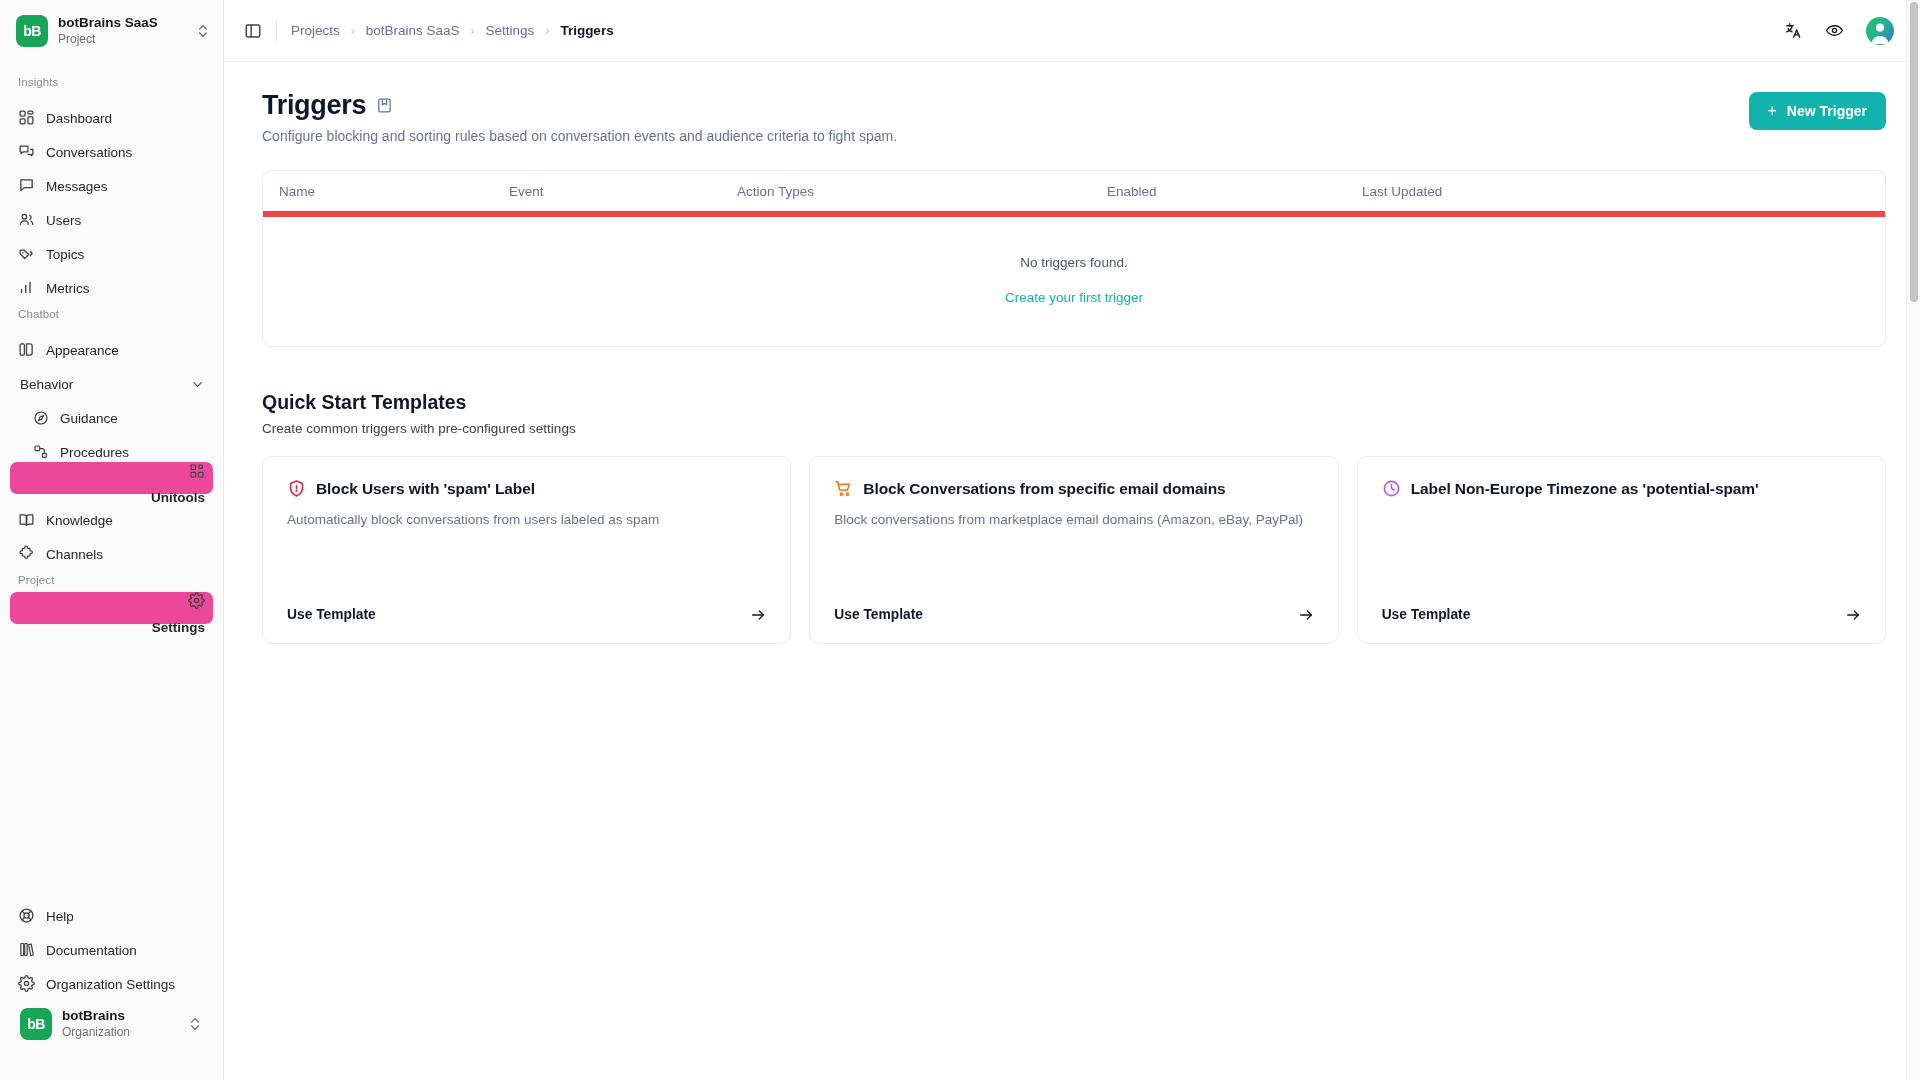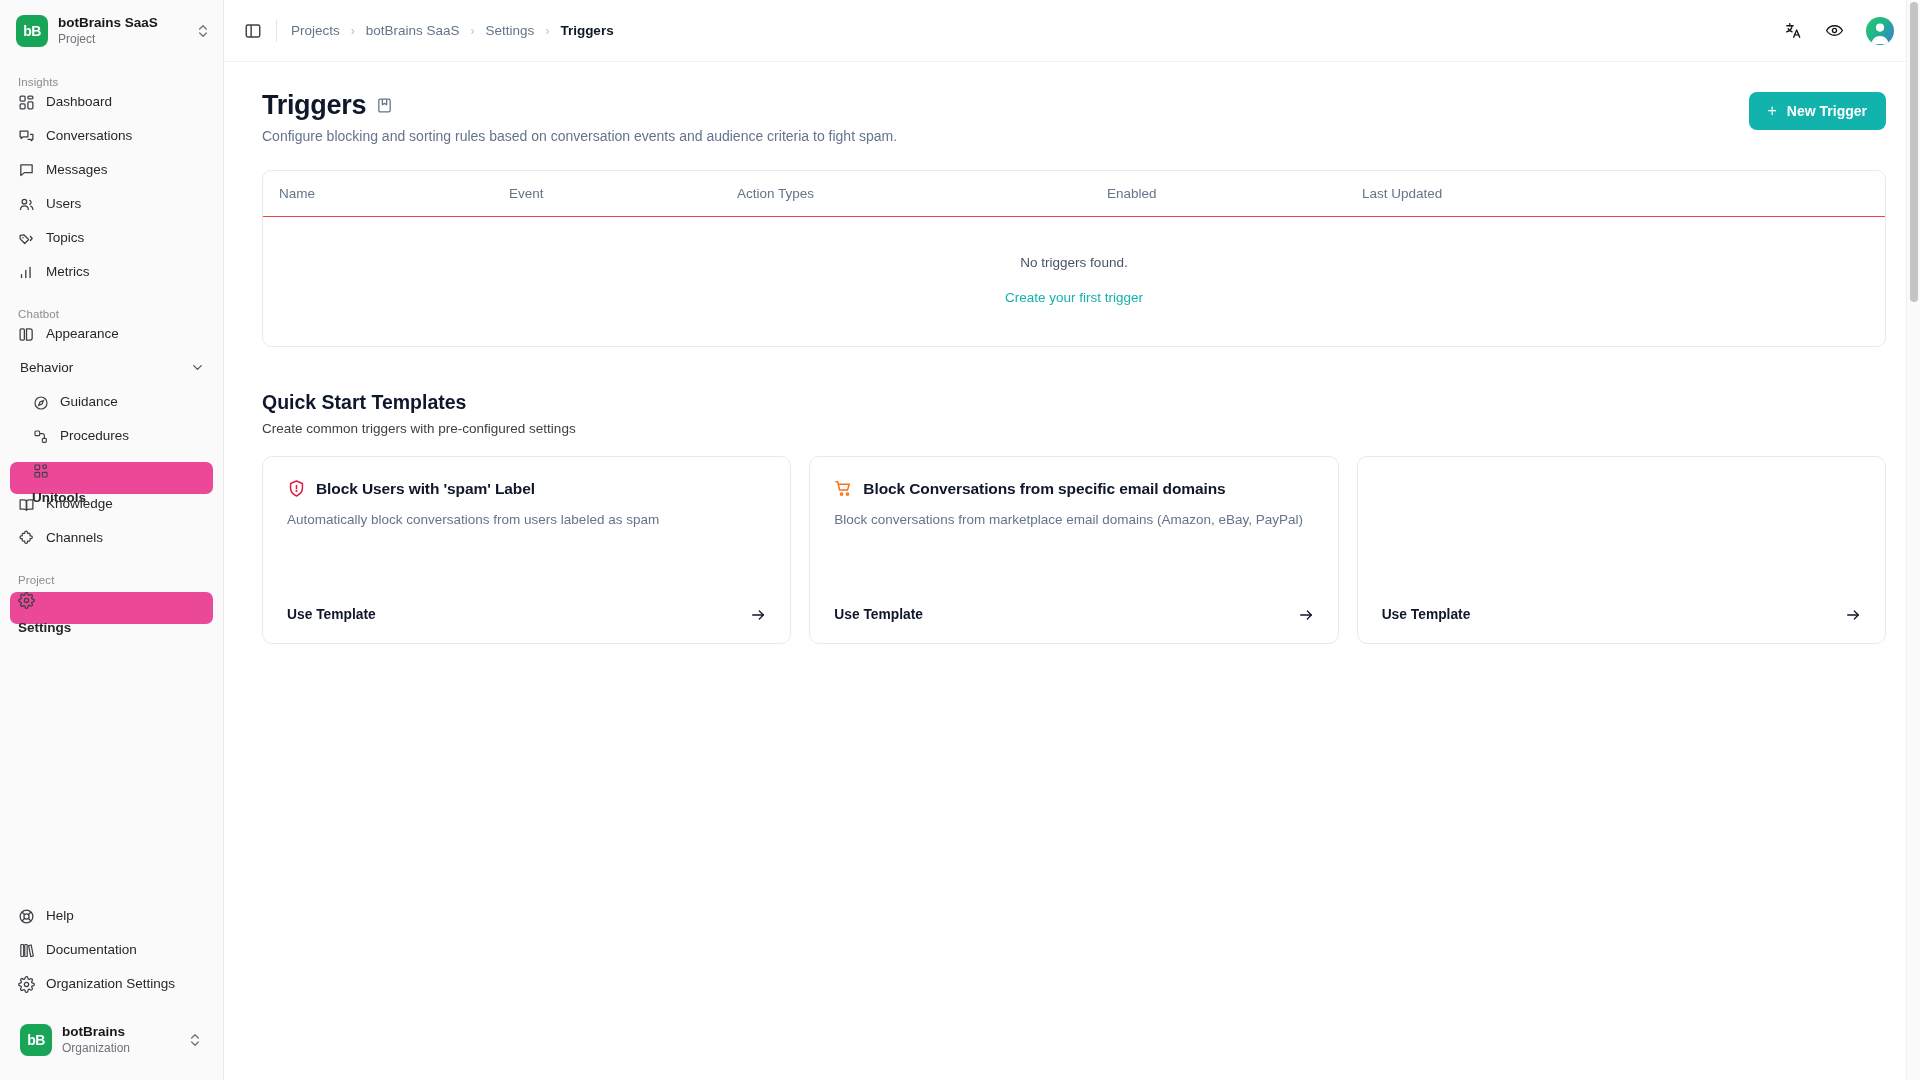--- a/index.html
+++ b/index.html
@@ -41,34 +41,34 @@
   .sb-top-title { font-size: 13.5px; font-weight: bold; color: #18181b; white-space: nowrap; }
   .sb-top-sub { font-size: 12px; color: #71717a; margin-top: 1px; }
   .chev-updown { width: 16px; height: 16px; color: #71717a; flex: 0 0 auto; }
 
   .sb-scroll { flex: 1 1 auto; overflow: hidden; padding: 4px 10px 0 10px; }
   .sb-group-label {
     font-size: 11.5px; color: #8b8b93; font-weight: normal;
     padding: 10px 8px 6px 8px; letter-spacing: 0.1px;
   }
   .sb-item {
-    display: flex; align-items: flex-start; gap: 11px;
+    display: flex; align-items: flex-end; gap: 11px;
     height: 32px; padding: 0 8px;
     border-radius: 7px;
     font-size: 13.5px; color: #27272a;
     cursor: pointer; margin-bottom: 2px;
     white-space: nowrap;
   }
   .sb-item.active { background: #ec4899; font-weight: bold; flex-direction: column; }
   .sb-item .ico { width: 17px; height: 17px; flex: 0 0 auto; color: #3f3f46; display:flex; align-items:center; justify-content:center;}
   .sb-item.sub { padding-left: 22px; }
   .sb-item .grow { flex: 1 1 auto; }
   .sb-chev { width: 15px; height: 15px; color: #52525b; }
 
-  .sb-bottom { padding: 0 10px 6px 10px; }
+  .sb-bottom { padding: 0 10px 22px 10px; }
   .sb-footer {
     display: flex; align-items: center; gap: 10px;
     padding: 10px 8px 14px 8px;
     margin: 6px 2px 4px 2px;
   }
 
   
   .main {
     flex: 1 1 auto; height: 1080px;
     display: flex; flex-direction: column;
@@ -122,21 +122,21 @@
     margin-top: 26px;
     border: 1px solid #e7eaee;
     border-radius: 9px;
     background: #fff;
     overflow: hidden;
   }
   .thead {
     display: flex; align-items: center;
     height: 46px;
     padding: 0 16px;
-    border-bottom: 1px solid #ef4444;
+    border-bottom: 6px solid #ef4444;
     font-size: 13.5px; color: #64748b; font-weight: normal;
   }
   .th-name { width: 230px; }
   .th-event { width: 228px; }
   .th-action { width: 370px; }
   .th-enabled { width: 255px; }
   .th-updated { flex: 1 1 auto; }
   .tbody-empty {
     padding: 38px 0 40px 0;
     text-align: center;
@@ -518,20 +518,27 @@
         <div class="card-foot">
           <span class="card-cta">Use Template</span>
           <svg class="card-arrow" viewBox="0 0 24 24" fill="none" stroke="currentColor" stroke-width="1.9" stroke-linecap="round" stroke-linejoin="round">
               <path d="M4 12h16"></path>
               <path d="M14 6l6 6-6 6"></path>
             </svg>
         </div>
       </div>
 
       <div class="card">
+        <div class="card-head">
+          <svg class="card-ico" viewBox="0 0 24 24" fill="none" stroke="#a855f7" stroke-width="1.9" stroke-linecap="round" stroke-linejoin="round">
+              <circle cx="12" cy="12" r="9"></circle>
+              <path d="M12 6.8V12l3.4 2"></path>
+            </svg>
+          <h3 class="card-title">Label Non-Europe Timezone as 'potential-spam'</h3>
+        </div>
         <div class="card-foot">
           <span class="card-cta">Use Template</span>
           <svg class="card-arrow" viewBox="0 0 24 24" fill="none" stroke="currentColor" stroke-width="1.9" stroke-linecap="round" stroke-linejoin="round">
               <path d="M4 12h16"></path>
               <path d="M14 6l6 6-6 6"></path>
             </svg>
         </div>
       </div>
 
     </div>

